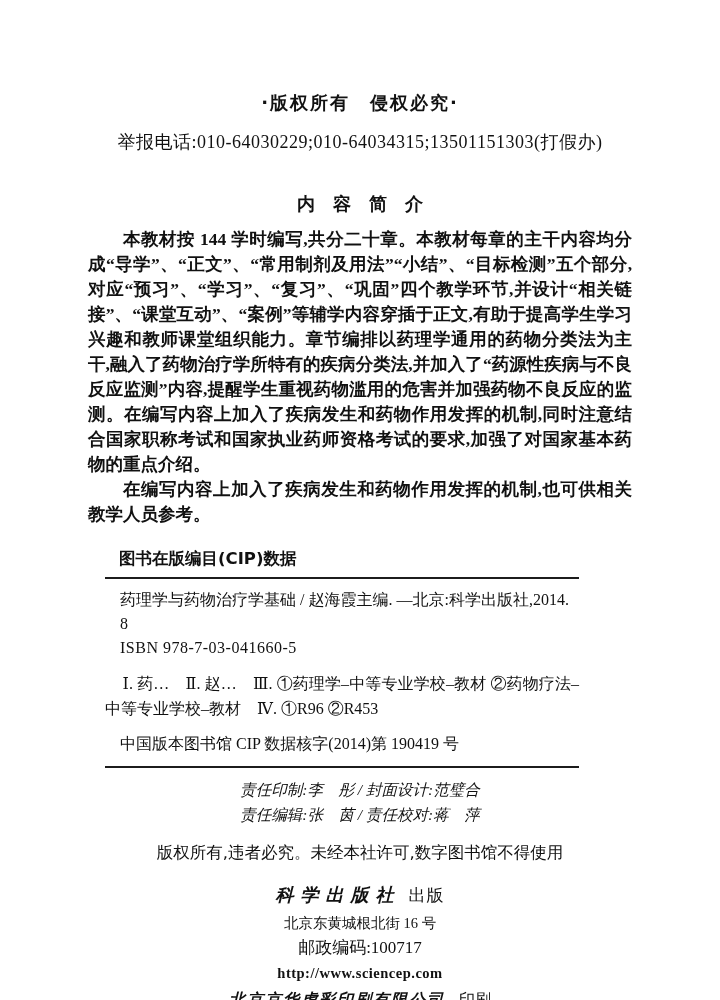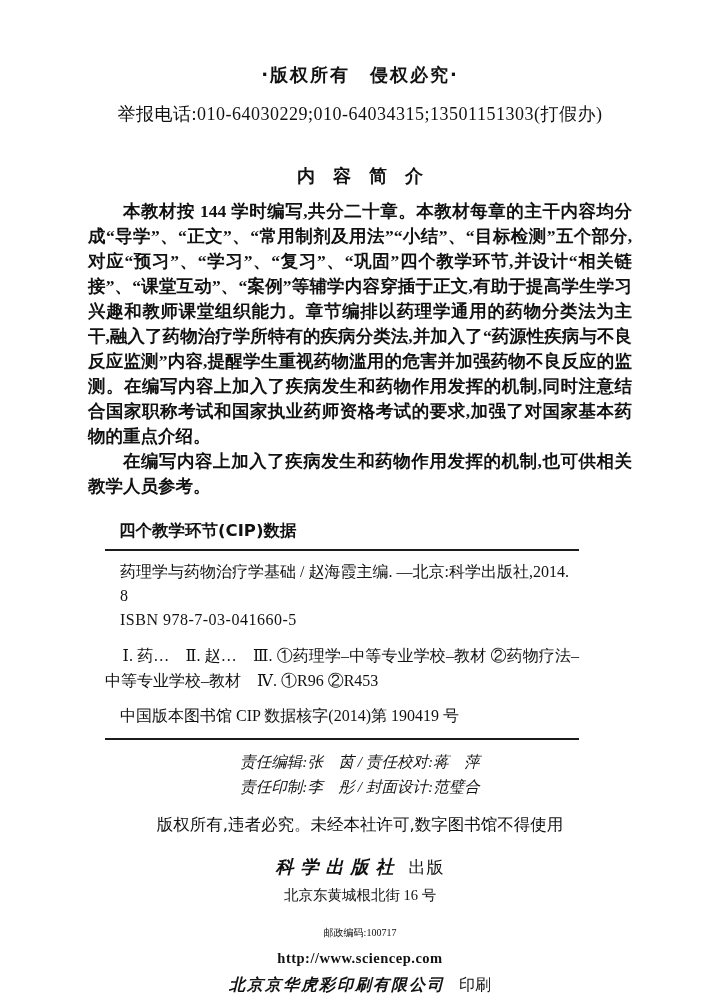--- a/index.html
+++ b/index.html
@@ -7,21 +7,21 @@
   body { font-family: "Liberation Serif", "DejaVu Serif", serif; color: #111; }
   .page {
     position: relative;
     width: 720px;
     height: 1000px;
     margin: 0 auto;
     background: #ffffff;
     overflow: hidden;
     padding-top: 62px;
   }
-  .center { text-align: center; }
+  .center { text-align: center; margin-top: 28px; }
 
   
   .top-notice {
     font-family: "DejaVu Sans", "Liberation Sans", sans-serif;
     font-weight: bold;
     font-size: 18px;
     letter-spacing: 2px;
     line-height: 26px;
   }
   .phone-line {
@@ -101,21 +101,21 @@
   .pub { margin-top: 17px; }
   .pub-name {
     font-weight: bold;
     font-style: italic;
     font-size: 18px;
     letter-spacing: 7px;
     line-height: 26px;
   }
   .pub-suffix { font-style: normal; font-weight: normal; font-size: 17px; letter-spacing: 1px; margin-left: 8px; }
   .pub-address { font-size: 14.5px; line-height: 20px; margin-top: 5px; }
-  .pub-postcode { font-size: 10px; line-height: 20px; margin-top: 18px; }
+  .pub-postcode { font-size: 17px; line-height: 20px; margin-top: 5px; }
   .pub-website { font-weight: bold; font-size: 14.5px; line-height: 20px; margin-top: 5px; letter-spacing: 0.5px; }
   .printer-line { margin-top: 5px; line-height: 24px; }
   .printer-name { font-weight: bold; font-style: italic; font-size: 16px; letter-spacing: 2px; }
   .printer-suffix { font-size: 16px; margin-left: 14px; }
   .pub-dist { font-size: 15px; line-height: 22px; margin-top: 2px; }
 </style>
 </head>
 <body>
 
 <div class="page">
@@ -123,32 +123,32 @@
   <div class="top-notice center">·版权所有　侵权必究·</div>
   <div class="phone-line center">举报电话:010-64030229;010-64034315;13501151303(打假办)</div>
 
   <div class="intro-heading center">内　容　简　介</div>
   <div class="intro-body">
     <p>本教材按 144 学时编写,共分二十章。本教材每章的主干内容均分成“导学”、“正文”、“常用制剂及用法”“小结”、“目标检测”五个部分,对应“预习”、“学习”、“复习”、“巩固”四个教学环节,并设计“相关链接”、“课堂互动”、“案例”等辅学内容穿插于正文,有助于提高学生学习兴趣和教师课堂组织能力。章节编排以药理学通用的药物分类法为主干,融入了药物治疗学所特有的疾病分类法,并加入了“药源性疾病与不良反应监测”内容,提醒学生重视药物滥用的危害并加强药物不良反应的监测。在编写内容上加入了疾病发生和药物作用发挥的机制,同时注意结合国家职称考试和国家执业药师资格考试的要求,加强了对国家基本药物的重点介绍。</p>
     <p>在编写内容上加入了疾病发生和药物作用发挥的机制,也可供相关教学人员参考。</p>
   </div>
 
   <div class="cip">
-    <div class="cip-title">四个教学环节(CIP)数据</div>
+    <div class="cip-title">图书在版编目(CIP)数据</div>
     <hr class="cip-rule">
     <div class="cip-book cip-ind">药理学与药物治疗学基础 / 赵海霞主编. —北京:科学出版社,2014. 8</div>
     <div class="cip-isbn cip-ind">ISBN 978-7-03-041660-5</div>
     <div class="cip-class">Ⅰ. 药…　Ⅱ. 赵…　Ⅲ. ①药理学–中等专业学校–教材 ②药物疗法–中等专业学校–教材　Ⅳ. ①R96 ②R453</div>
     <div class="cip-registry">中国版本图书馆 CIP 数据核字(2014)第 190419 号</div>
     <hr class="cip-rule cip-rule-bottom">
   </div>
 
   <div class="staff center">
+    <div>责任印制:李　彤 / 封面设计:范璧合</div>
     <div>责任编辑:张　茵 / 责任校对:蒋　萍</div>
-    <div>责任印制:李　彤 / 封面设计:范璧合</div>
   </div>
 
   <div class="bold-notice center">版权所有,违者必究。未经本社许可,数字图书馆不得使用</div>
 
   <div class="pub center">
     <div class="pub-line">
       <span class="pub-name">科学出版社</span><span class="pub-suffix">出版</span>
     </div>
     <div class="pub-address">北京东黄城根北街 16 号</div>
     <div class="pub-postcode">邮政编码:100717</div>

